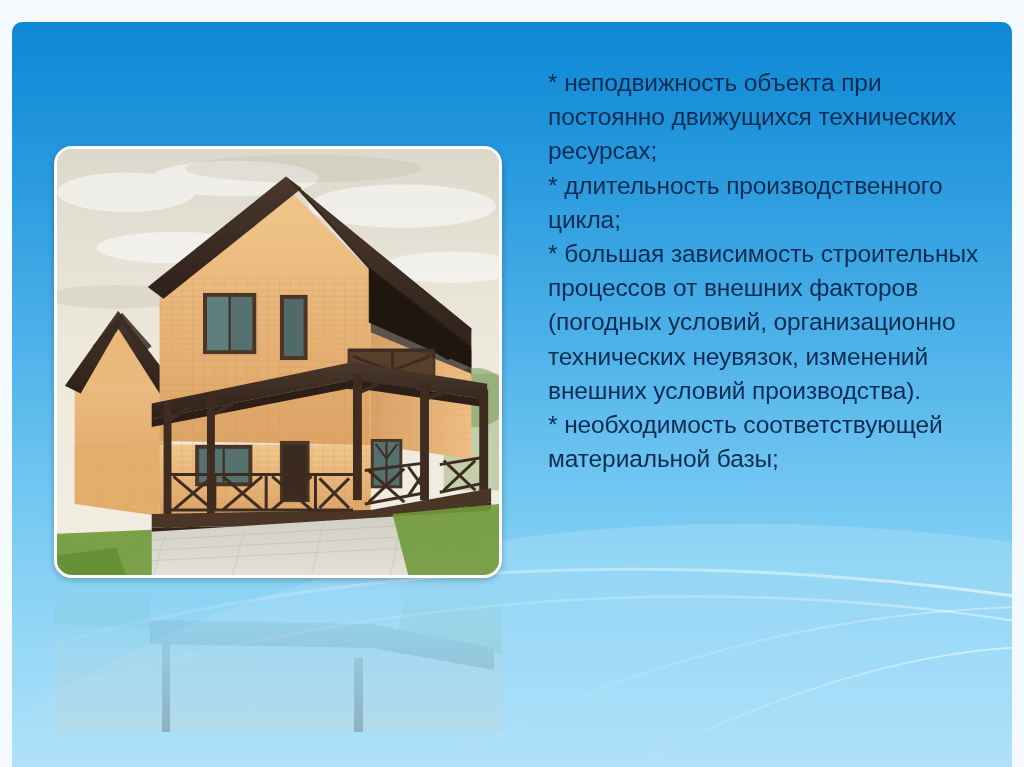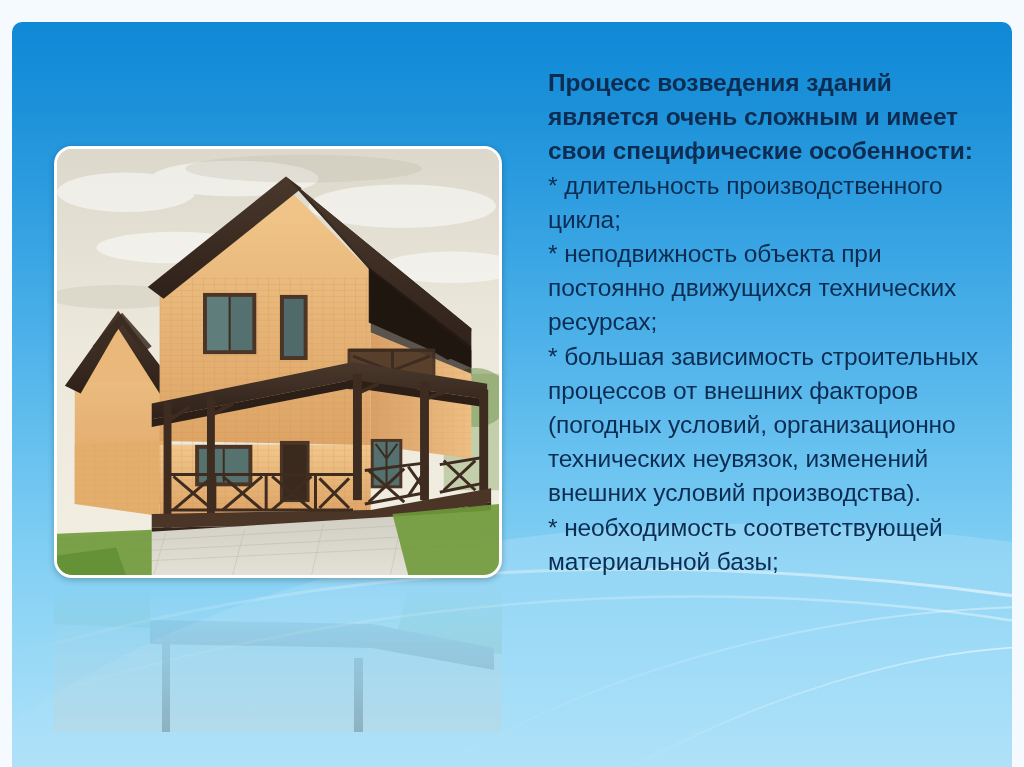--- a/index.html
+++ b/index.html
@@ -330,23 +330,22 @@
           <path d="M0 390 L96 386 L96 432 L0 432 Z" fill="#6f9a3a"></path>
           <path d="M340 370 L448 360 L448 432 L356 432 Z" fill="#6f9a3a"></path>
           <path d="M96 370 L318 366 L440 344 L440 366 L318 390 L96 394 Z" fill="#4a3526"></path>
           <rect x="108" y="256" width="8" height="128" fill="#3e2c20"></rect>
           <rect x="300" y="228" width="9" height="128" fill="#3e2c20"></rect>
         </svg>
       </div>
     </div>
 
     <div class="text-col">
-      <p class="lead">Процесс возведения зданий является очень сложным и имеет свои специфические особенности:</p>
       <ul class="bullets">
+        <li>* неподвижность объекта при постоянно движущихся технических ресурсах;</li>
         <li>* длительность производственного цикла;</li>
-        <li>* неподвижность объекта при постоянно движущихся технических ресурсах;</li>
         <li>* большая зависимость строительных процессов от внешних факторов (погодных условий, организационно технических неувязок, изменений внешних условий производства).</li>
         <li>* необходимость соответствующей материальной базы;</li>
       </ul>
     </div>
 
   </div>
 </div>
 
 </body></html>

